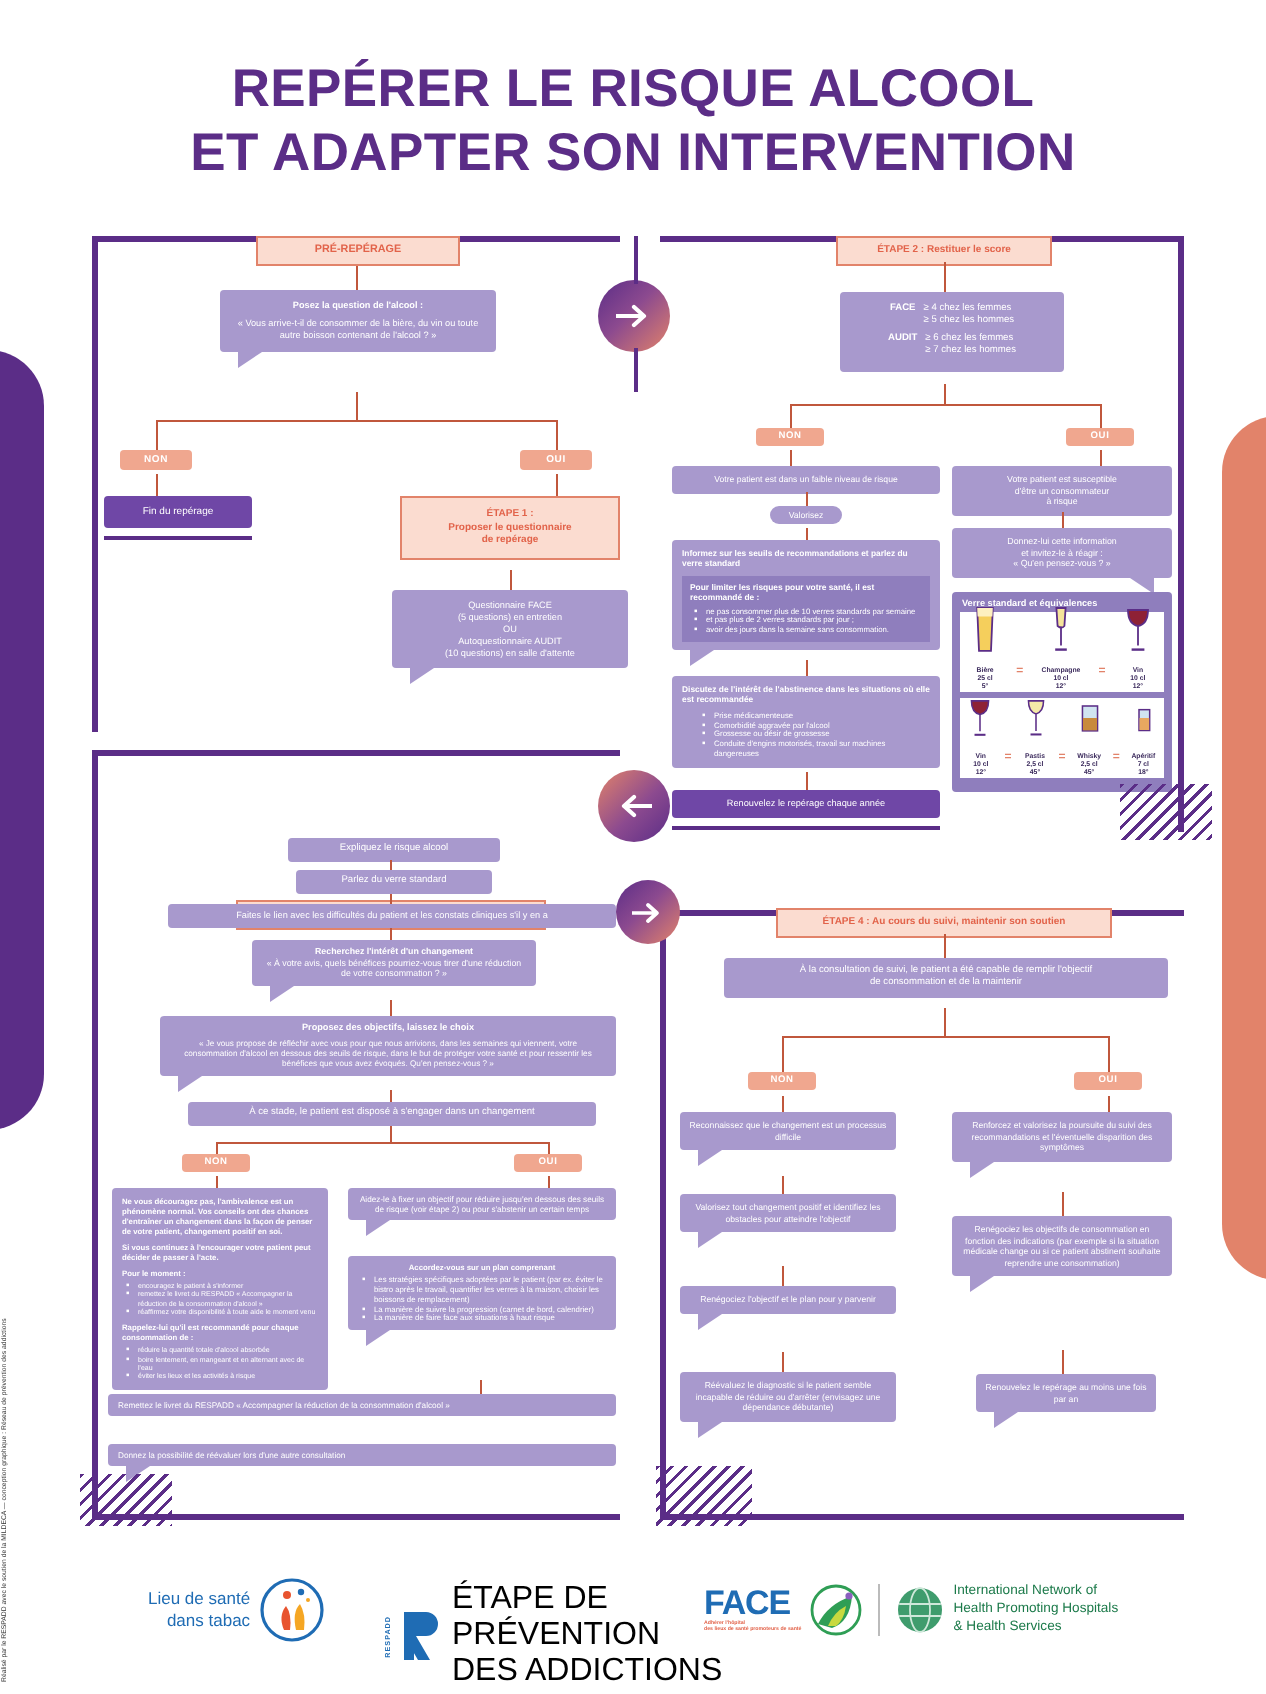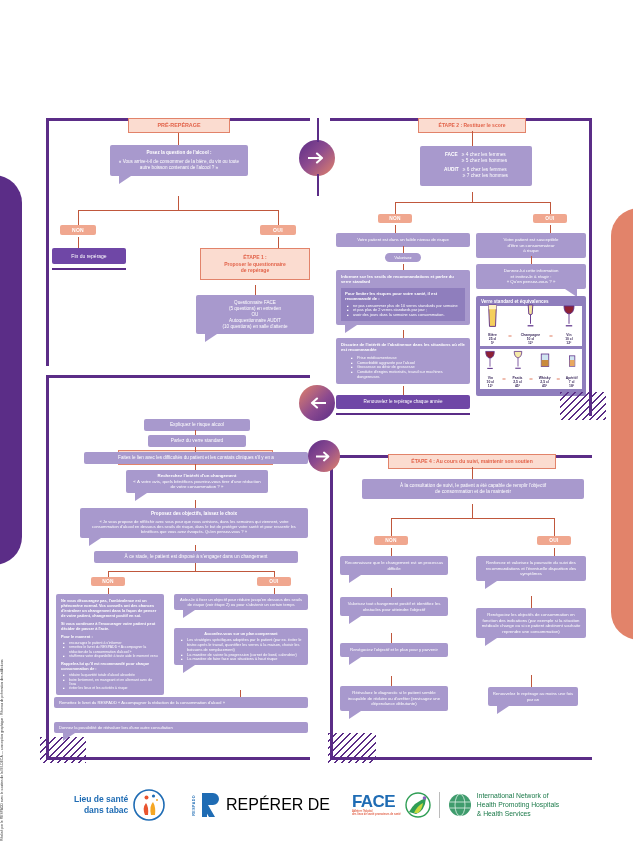--- a/index.html
+++ b/index.html
@@ -108,40 +108,44 @@
   #drinks .dtitle { color: #fff; font-weight: bold; font-size: 4.6px; padding: 3px 0 2px 5px; }
   .drow { background: #fff; margin: 0 4px 3px 4px; display: flex;
           align-items: flex-end; justify-content: space-around; padding: 3px 2px 1px; }
   .dcell { text-align: center; }
   .dlab { font-size: 3.4px; color: #3b2a5c; font-weight: bold; line-height: 1.18; margin-top: 1px; }
   .deq { font-size: 6px; color: #e2836a; font-weight: bold; padding: 0 1px 6px; }
 
   
   #footer { position: absolute; left: 0; bottom: 0; width: 633px; height: 74px; }
   .logo { position: absolute; display: flex; align-items: center; }
-  .lst-txt { font-size: 8.5px; color: #1f6cb4; line-height: 1.25; text-align: right; font-weight: 700;}
+  .lst-txt { font-size: 8.5px; color: #1f6cb4; line-height: 1.25; text-align: right; font-weight: 400;}
   .inhphs-txt { font-size: 6.8px; color: #1c7a4a; line-height: 1.35; }
   .lsps-sub { font-size: 2.6px; color: #e2634a; font-weight: bold; line-height: 1.2;}
   .vdiv { width: 1px; height: 26px; background: #bbb; }
 
   
   #credit {
     position: absolute; left: 4px; bottom: 6px;
     transform-origin: left bottom; transform: rotate(-90deg);
     white-space: nowrap; font-size: 3.4px; color: #333;
   }
 </style>
 </head>
 <body>
 
 <div id="poster">
 
   <div class="deco deco-left"></div>
   <div class="deco deco-right"></div>
 
+  <div id="title">
+    <div>REPÉRER LE RISQUE ALCOOL</div>
+    <div>ET ADAPTER SON INTERVENTION</div>
+  </div>
 
   <div class="panel panel-border-left panel-border-top" style="left:46px;top:118px;width:264px;height:248px;"></div>
 
   <div class="sal" style="left:128px;top:118px;width:102px;font-size:5.4px;">PRÉ-REPÉRAGE</div>
   <div class="vline" style="left:178px;top:133px;height:12px;"></div>
 
   <div class="pur tail" style="left:110px;top:145px;width:138px;font-size:4.6px;padding:5px 7px;">
     <span class="hd">Posez la question de l'alcool :</span>
     <span class="bd" style="margin-top:3px;">« Vous arrive-t-il de consommer de la bière, du vin ou toute autre boisson contenant de l'alcool ? »</span>
   </div>
@@ -497,21 +501,23 @@
       </svg>
     </div>
 
     <div class="logo" style="left:192px;top:18px;">
       <div style="writing-mode:vertical-rl;transform:rotate(180deg);font-size:3.6px;color:#1f6cb4;font-weight:bold;letter-spacing:.5px;">RESPADD</div>
       <svg width="22" height="28" viewBox="0 0 22 28" style="margin:0 4px;">
         <path d="M2 2 h11 a6 6 0 0 1 0 12 h-5 l7 12 h-6 l-7 -12 Z" fill="#1f6cb4"></path>
         <rect x="2" y="2" width="5" height="24" fill="#1f6cb4"></rect>
       </svg>
       <div class="respadd-txt">
-        <div>REPÉRER DE</div>
+        <div>ÉTAPE DE</div>
+        <div>PRÉVENTION</div>
+        <div>DES ADDICTIONS</div>
       </div>
     </div>
 
     <div class="logo" style="left:352px;top:18px;">
       <div>
         <div style="font-size:17px;font-weight:bold;color:#1f6cb4;letter-spacing:-0.6px;line-height:1;">FACE</div>
         <div class="lsps-sub">Adhérer l'hôpital</div>
         <div class="lsps-sub">des lieux de santé promoteurs de santé</div>
       </div>
       <svg width="26" height="26" viewBox="0 0 26 26" style="margin-left:4px;">

